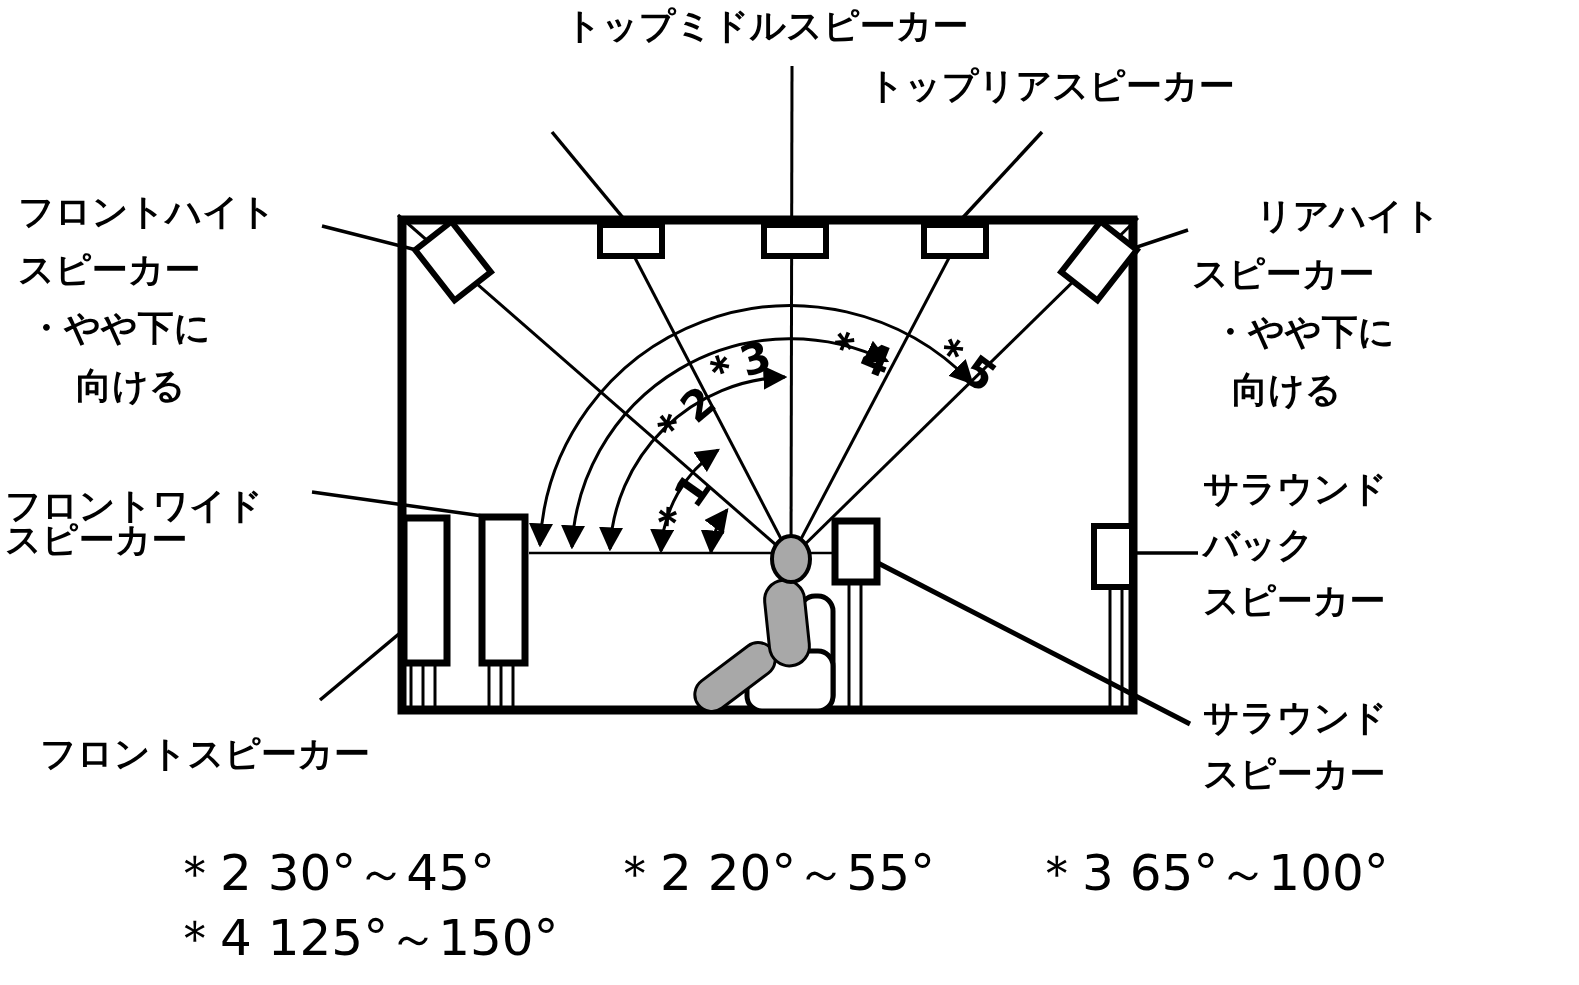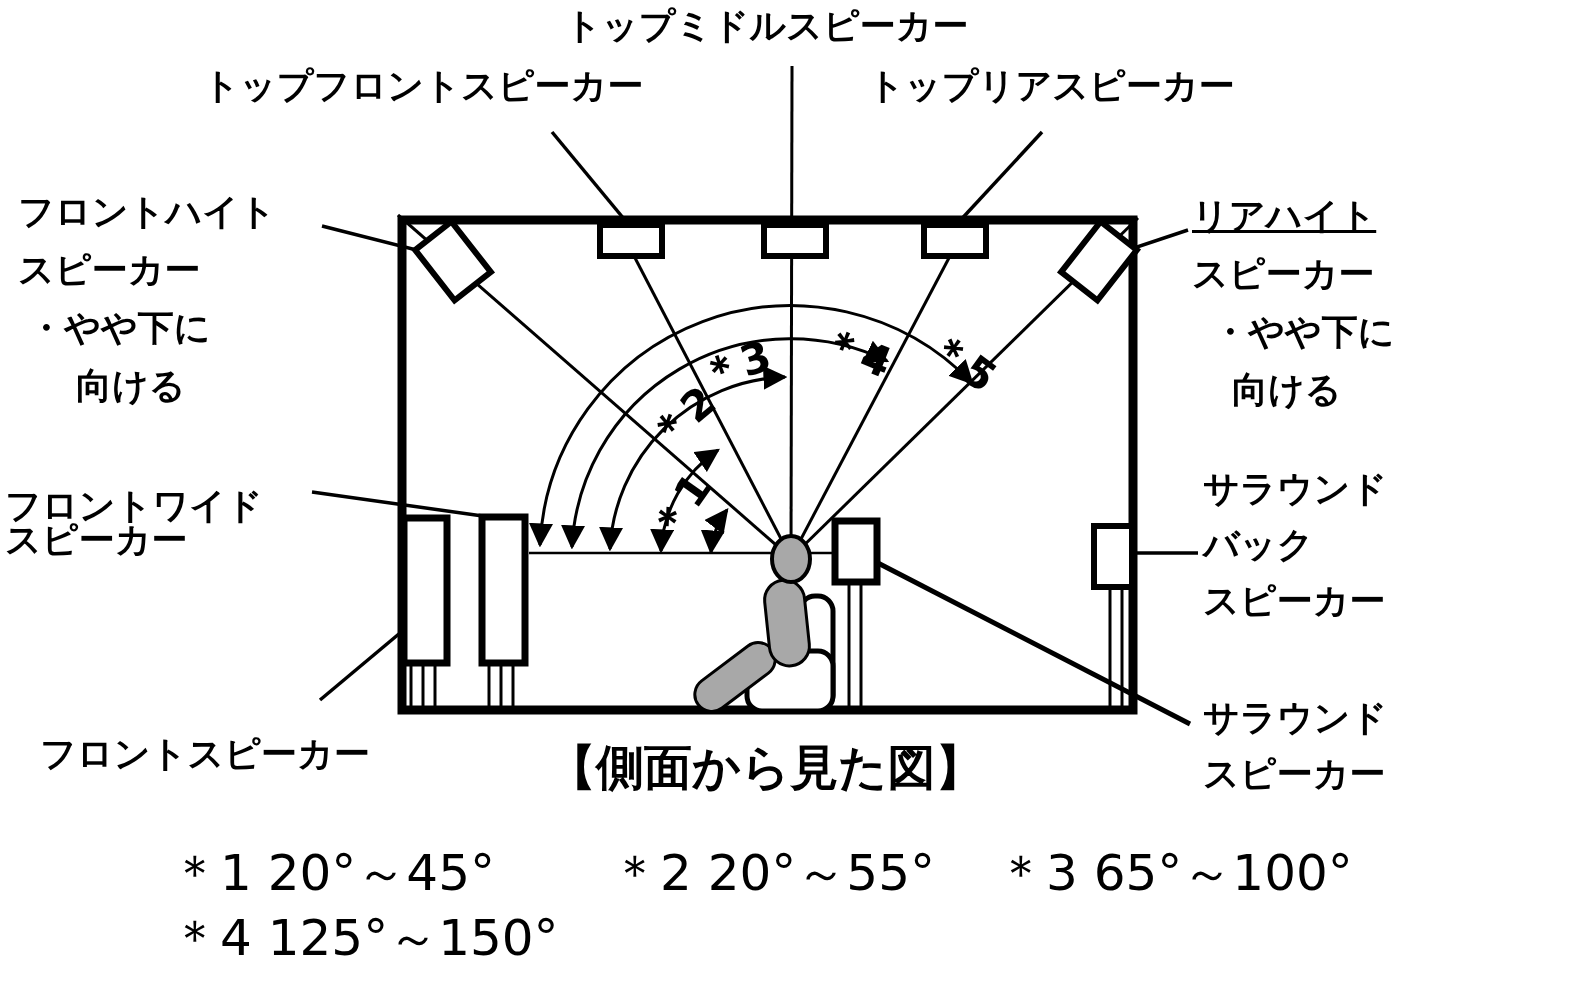--- a/index.html
+++ b/index.html
@@ -110,45 +110,43 @@
     </g>
 
     <g>
       <rect x="718" y="631" width="34" height="92" rx="17" stroke="#000" stroke-width="3" transform="rotate(53 735 677)" fill="#a8a8a8"></rect>
       <rect x="767" y="580" width="40" height="86" rx="20" stroke="#000" stroke-width="3" transform="rotate(-6 787 623)" fill="#a8a8a8"></rect>
       <ellipse cx="791" cy="559" rx="19" ry="23" stroke="#000" stroke-width="4" fill="#a8a8a8"></ellipse>
     </g>
   </svg>
 
   <div class="lbl" style="left:565px;top:8px;">トップミドルスピーカー</div>
-  <div class="lbl" style="left:203px;top:68px;">トップフロントスピーカー</div>
   <div class="lbl" style="left:18px;top:194px;">フロントハイト</div>
 
   <div class="lbl" style="left:868px;top:68px;">トップリアスピーカー</div>
   <div class="lbl" style="left:18px;top:252px;">スピーカー</div>
   <div class="lbl" style="left:28px;top:310px;">・やや下に</div>
   <div class="lbl" style="left:76px;top:368px;">向ける</div>
 
-  <div class="lbl" style="left:1192px;top:198px;text-decoration:underline;">リアハイト</div>
+  <div class="lbl" style="left:1256px;top:198px;">リアハイト</div>
   <div class="lbl" style="left:1192px;top:256px;">スピーカー</div>
   <div class="lbl" style="left:1212px;top:314px;">・やや下に</div>
   <div class="lbl" style="left:1232px;top:372px;">向ける</div>
 
   <div class="lbl" style="left:5px;top:464px;margin-top:24px;">フロントワイド</div>
   <div class="lbl" style="left:5px;top:522px;">スピーカー</div>
 
   <div class="lbl" style="left:40px;top:736px;">フロントスピーカー</div>
 
   <div class="lbl" style="left:1203px;top:471px;">サラウンド</div>
   <div class="lbl" style="left:1203px;top:527px;">バック</div>
   <div class="lbl" style="left:1203px;top:583px;">スピーカー</div>
 
   <div class="lbl" style="left:1203px;top:700px;">サラウンド</div>
   <div class="lbl" style="left:1203px;top:756px;">スピーカー</div>
 
-  <div class="cap" style="left:548px;top:736px;">【側面から見た図】</div>
 
-  <div class="fn" style="left:170px;top:840px;">＊1 20°～45°</div>
+  <div class="fn" style="left:170px;top:840px;">＊2 30°～45°</div>
   <div class="fn" style="left:610px;top:840px;">＊2 20°～55°</div>
-  <div class="fn" style="left:996px;top:840px;">＊3 65°～100°</div>
+  <div class="fn" style="left:1032px;top:840px;">＊3 65°～100°</div>
   <div class="fn" style="left:170px;top:905px;">＊4 125°～150°</div>
 
 </div>
 
 </body></html>

